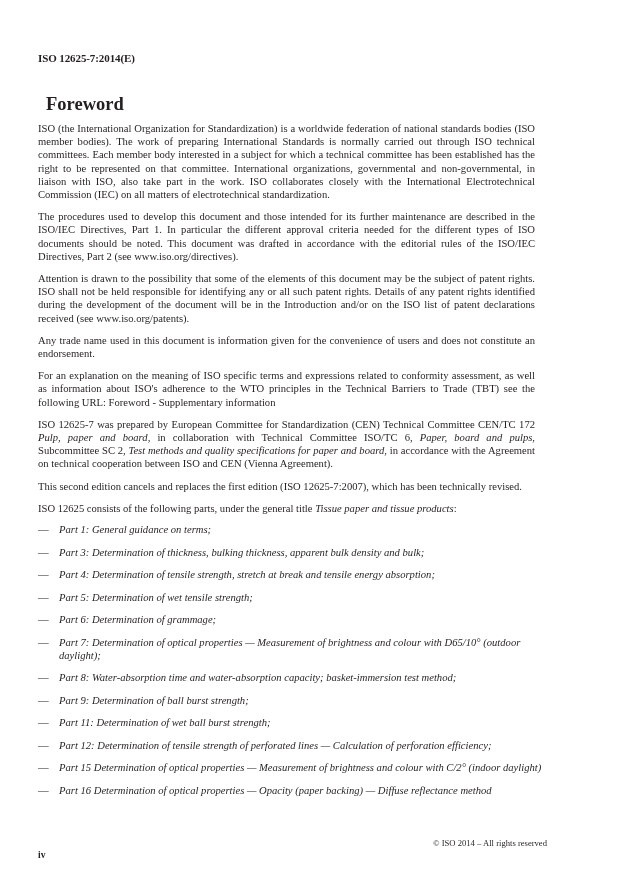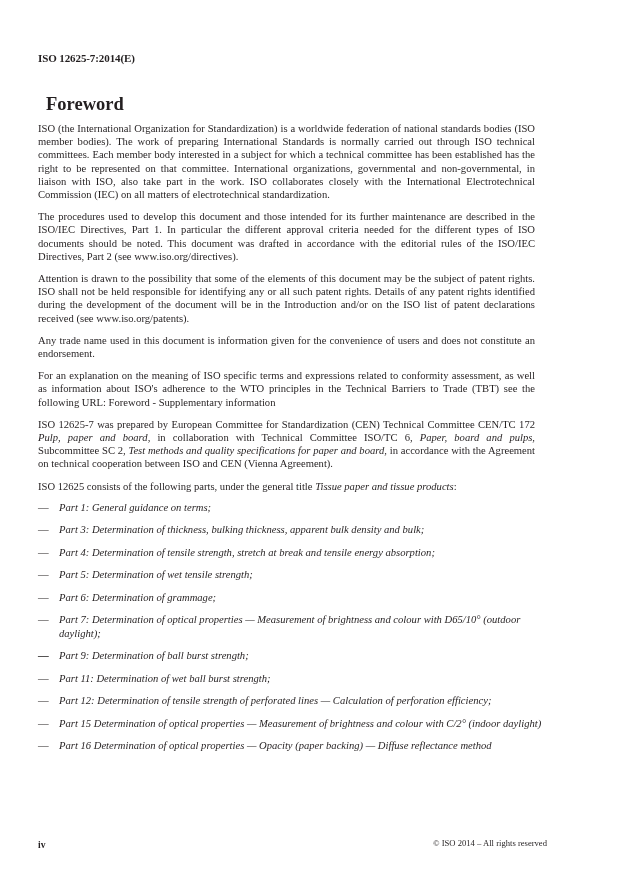--- a/index.html
+++ b/index.html
@@ -9,47 +9,48 @@
     .doc-id { position: absolute; top: 52px; left: 0; font-family: Liberation Serif, serif; font-weight: bold; font-size: 11px; letter-spacing: -0.1px; }
     .title { position: absolute; top: 86px; left: 0; font-family: "Liberation Serif", serif; font-weight: bold; font-size: 18.5px; margin: 8px; }
     .body { position: absolute; top: 122px; left: 0; width: 509px; }
     p { margin: 0 12px 9px 0; font-family: "Liberation Serif", serif; font-size: 10.6px; line-height: 13.2px; text-align: justify; }
     p.last { margin-bottom: 8px; }
     em { font-style: italic; }
     ul.parts { list-style: none; margin: 0; padding: 0; }
     ul.parts li { position: relative; padding-left: 21px; margin-bottom: 9.3px; font-family: "Liberation Serif", serif; font-style: italic; font-size: 10.6px; line-height: 13.2px; }
     ul.parts li .dash { position: absolute; left: 0; top: 0; font-style: normal; }
     .footer { position: absolute; top: 838px; left: 38px; width: 509px; font-family: "Liberation Serif", serif; font-size: 9.5px; }
-    .footer .page-num { position: absolute; left: 0; top: 2px; font-weight: bold; }
+    .footer .page-num { position: absolute; left: 0; top: 12px; font-weight: bold; }
     .footer .copyright { position: absolute; right: 0; top: 0; font-size: 8.6px; }
   </style>
 </head>
 <body>
 
 <div class="page">
   <div class="doc-id">ISO 12625-7:2014(E)</div>
   <h1 class="title">Foreword</h1>
 
   <div class="body">
     <p>ISO (the International Organization for Standardization) is a worldwide federation of national standards bodies (ISO member bodies). The work of preparing International Standards is normally carried out through ISO technical committees. Each member body interested in a subject for which a technical committee has been established has the right to be represented on that committee. International organizations, governmental and non-governmental, in liaison with ISO, also take part in the work. ISO collaborates closely with the International Electrotechnical Commission (IEC) on all matters of electrotechnical standardization.</p>
     <p>The procedures used to develop this document and those intended for its further maintenance are described in the ISO/IEC Directives, Part 1.  In particular the different approval criteria needed for the different types of ISO documents should be noted.  This document was drafted in accordance with the editorial rules of the ISO/IEC Directives, Part 2 (see www.iso.org/directives).</p>
     <p>Attention is drawn to the possibility that some of the elements of this document may be the subject of patent rights. ISO shall not be held responsible for identifying any or all such patent rights.  Details of any patent rights identified during the development of the document will be in the Introduction and/or on the ISO list of patent declarations received (see www.iso.org/patents).</p>
     <p>Any trade name used in this document is information given for the convenience of users and does not constitute an endorsement.</p>
     <p>For an explanation on the meaning of ISO specific terms and expressions related to conformity assessment, as well as information about ISO's adherence to the WTO principles in the Technical Barriers to Trade (TBT) see the following URL:  Foreword - Supplementary information</p>
     <p><span>ISO 12625-7 was prepared by European Committee for Standardization (CEN) Technical Committee CEN/TC 172 </span><em>Pulp, paper and board</em><span>, in collaboration with Technical Committee ISO/TC 6, </span><em>Paper, board and pulps</em><span>, Subcommittee SC 2, </span><em>Test methods and quality specifications for paper and board</em><span>, in accordance with the Agreement on technical cooperation between ISO and CEN (Vienna Agreement).</span></p>
+    <p>This second edition cancels and replaces the first edition (ISO 12625-7:2007), which has been technically revised.</p>
     <p class="last"><span>ISO 12625 consists of the following parts, under the general title </span><em>Tissue paper and tissue products</em><span>:</span></p>
 
     <ul class="parts">
       <li><span class="dash">—</span><span>Part 1: General guidance on terms;</span></li>
       <li><span class="dash">—</span><span>Part 3: Determination of thickness, bulking thickness, apparent bulk density and bulk;</span></li>
       <li><span class="dash">—</span><span>Part 4: Determination of tensile strength, stretch at break and tensile energy absorption;</span></li>
       <li><span class="dash">—</span><span>Part 5: Determination of wet tensile strength;</span></li>
       <li><span class="dash">—</span><span>Part 6: Determination of grammage;</span></li>
       <li><span class="dash">—</span><span>Part 7: Determination of optical properties — Measurement of brightness and colour with D65/10° (outdoor daylight);</span></li>
-      <li><span class="dash">—</span></li>
+      <li><span class="dash">—</span><span>Part 8: Water-absorption time and water-absorption capacity; basket-immersion test method;</span></li>
       <li><span class="dash">—</span><span>Part 9: Determination of ball burst strength;</span></li>
       <li><span class="dash">—</span><span>Part 11: Determination of wet ball burst strength;</span></li>
       <li><span class="dash">—</span><span>Part 12: Determination of tensile strength of perforated lines — Calculation of perforation efficiency;</span></li>
       <li><span class="dash">—</span><span>Part 15 Determination of optical properties — Measurement of brightness and colour with C/2° (indoor daylight)</span></li>
       <li><span class="dash">—</span><span>Part 16 Determination of optical properties — Opacity (paper backing) — Diffuse reflectance method</span></li>
     </ul>
   </div>
 </div>
 
 <div class="footer">

